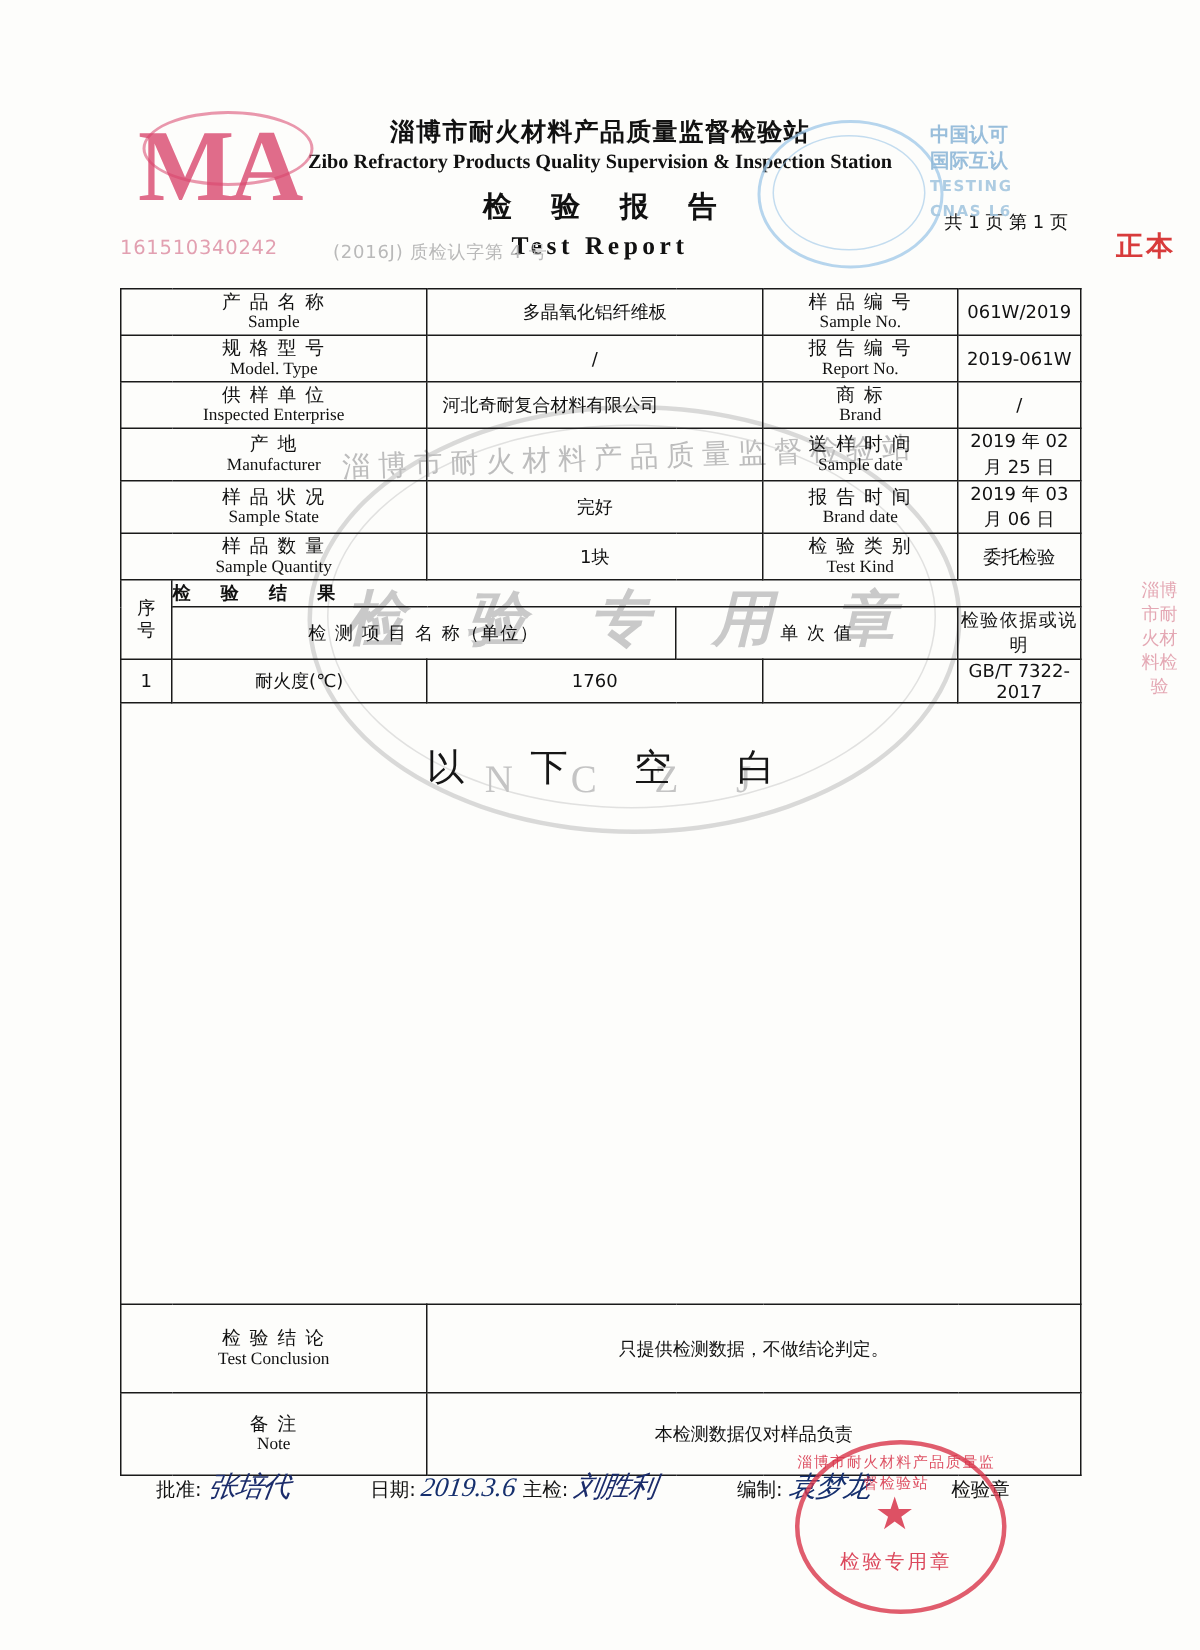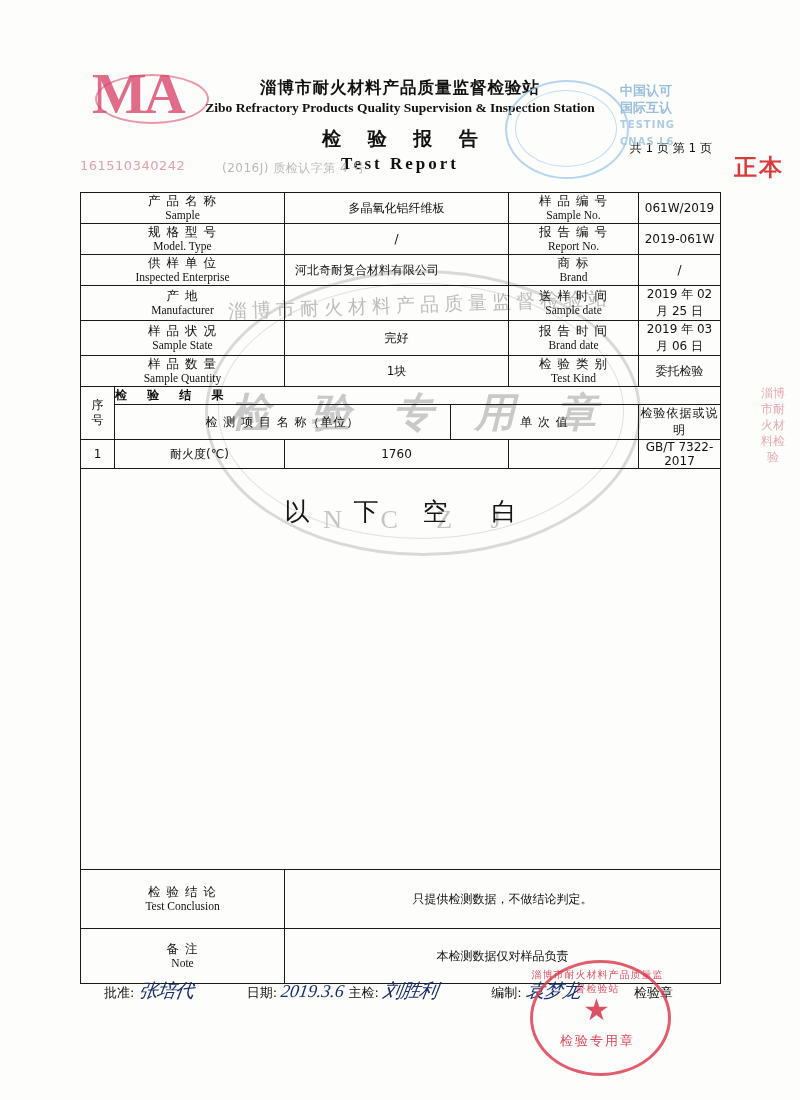--- a/index.html
+++ b/index.html
@@ -67,26 +67,26 @@
     top: 62px;
     font-family: "DejaVu Sans", sans-serif;
     font-size: 12px;
     white-space: nowrap;
   }
 
   
   .ma-logo {
     position: absolute;
     left: 92px;
-    top: 68px;
+    top: 84px;
     width: 120px;
     height: 52px;
     color: #d9446b;
     font-family: "Liberation Serif", serif;
-    font-size: 58px;
+    font-size: 68px;
     font-weight: bold;
     letter-spacing: -3px;
     opacity: .78;
     line-height: 52px;
     pointer-events: none;
   }
   .ma-ring {
     position: absolute;
     left: 95px;
     top: 74px;
@@ -150,21 +150,21 @@
   .cnas-text .small {
     font-size: 10px;
     letter-spacing: 1px;
     color: #a5c7e0;
   }
   .zhengben {
     position: absolute;
     right: 14px;
     top: 150px;
     font-family: "DejaVu Sans", sans-serif;
-    font-size: 23px;
+    font-size: 18px;
     font-weight: bold;
     color: #d83b3b;
     letter-spacing: 2px;
     border: 2px solid transparent;
   }
   .oval-stamp {
     position: absolute;
     left: 205px;
     top: 270px;
     width: 430px;

